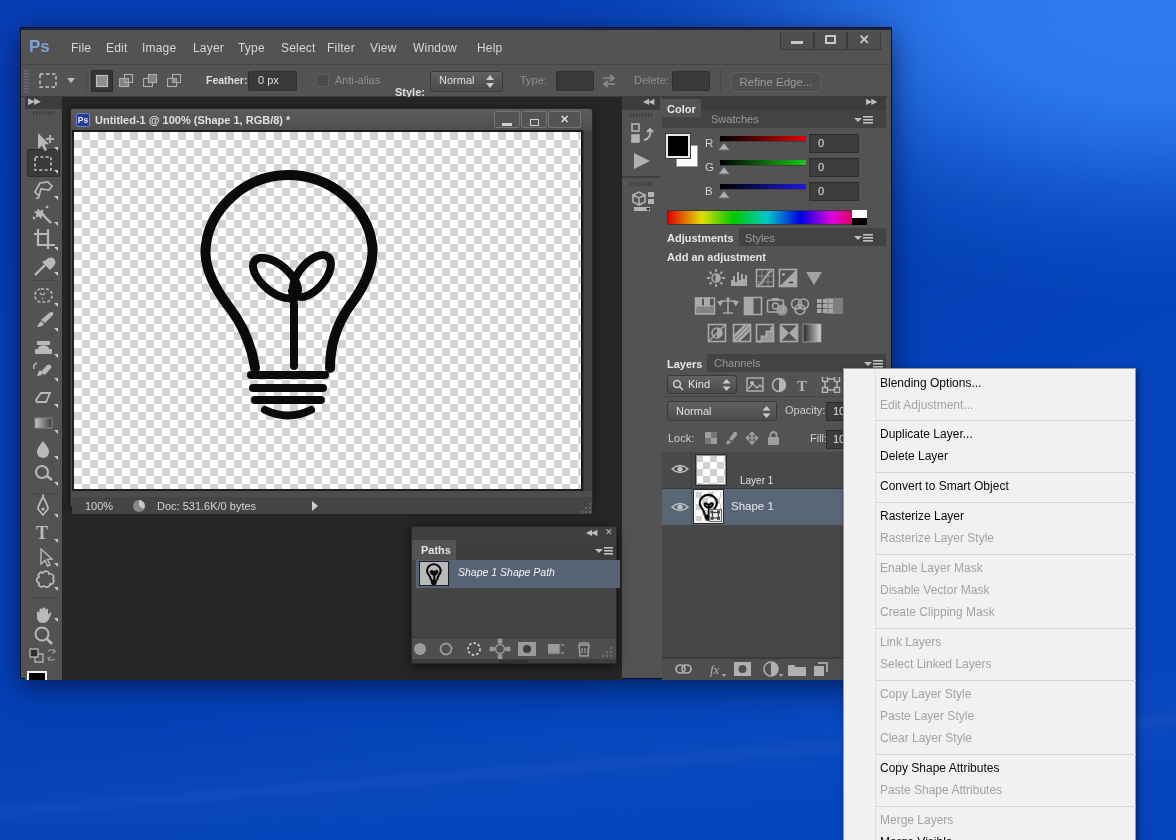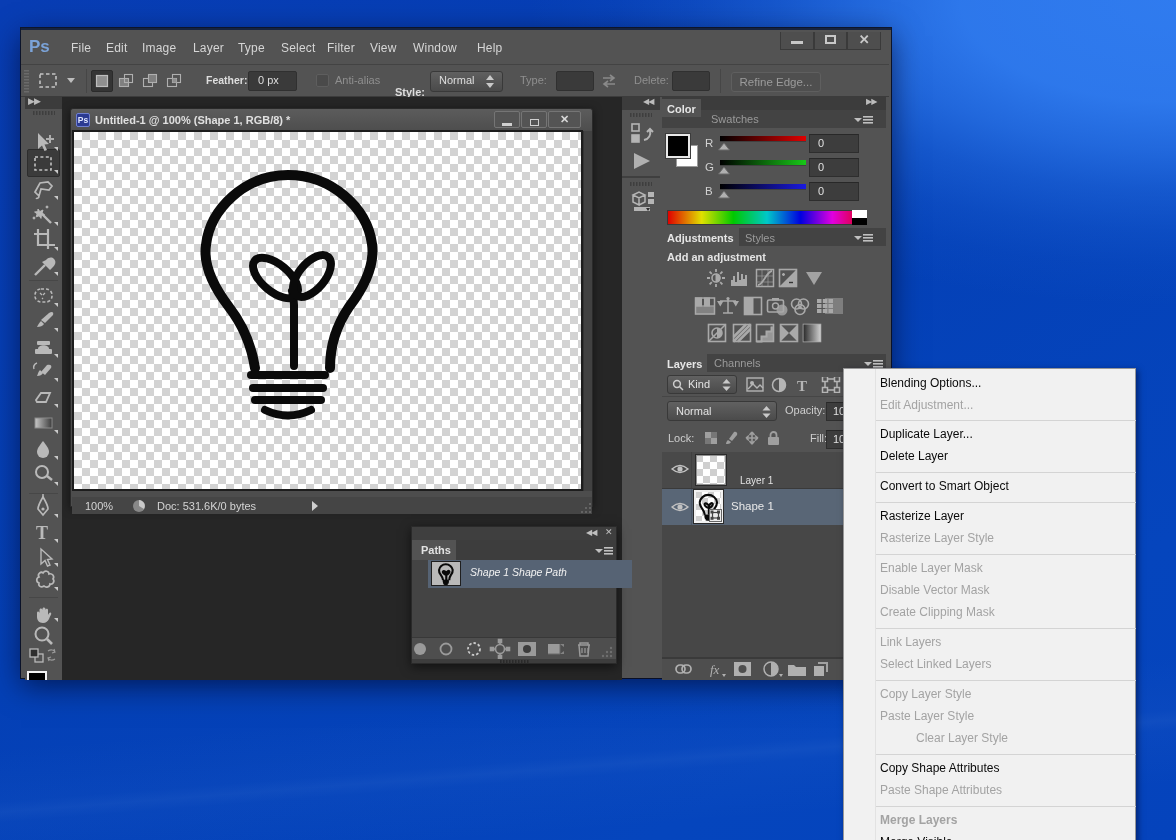--- a/index.html
+++ b/index.html
@@ -320,21 +320,21 @@
       <div class="abs" style="left:0;top:13px;width:204px;height:20px;background:#3d3d3d;"></div>
       <div class="abs" style="left:0;top:13px;width:44px;height:20px;background:#535353;color:#e2e2e2;font-size:11px;font-weight:bold;padding:4px 0 0 9px;">Paths</div>
       <svg class="abs" style="left:183px;top:20px;" width="18" height="9">
           <path d="M0,2 L4,6 L8,2 Z" fill="#c0c0c0"></path>
           <g fill="#c0c0c0">
             <rect x="9" y="0" width="9" height="1.6"></rect>
             <rect x="9" y="3" width="9" height="1.6"></rect>
             <rect x="9" y="6" width="9" height="1.6"></rect>
           </g>
         </svg>
-      <div class="abs" style="left:16px;top:33px;width:204px;height:28px;background:#566374;padding-left:36px;">
+      <div class="abs" style="left:4px;top:33px;width:204px;height:28px;background:#566374;padding-left:36px;">
         <div class="abs" style="left:3px;top:1px;width:30px;height:25px;background:#b9b9b9;border:1px solid #1f1f1f;">
           <svg width="28" height="23" viewBox="0 0 195 280" preserveAspectRatio="xMidYMid meet" fill="none" stroke="#0a0a0a" stroke-width="26">
               <use href="#bulbshape"></use>
             </svg>
         </div>
         <span class="abs" style="left:42px;top:6px;color:#f2f2f2;font-size:10.5px;font-style:italic;">Shape 1 Shape Path</span>
       </div>
       <div class="abs" style="left:0;top:61px;width:204px;height:49px;background:#444444;"></div>
       <div class="abs" style="left:0;top:110px;width:204px;height:22px;background:#4e4e4e;border-top:1px solid #383838;">
         <svg width="204" height="22">
@@ -763,20 +763,20 @@
   <div class="msep" style="top:185px;"></div>
   <span class="mi mid" style="top:191px;">Enable Layer Mask</span>
   <span class="mi mid" style="top:213px;">Disable Vector Mask</span>
   <span class="mi mid" style="top:235px;">Create Clipping Mask</span>
   <div class="msep" style="top:259px;"></div>
   <span class="mi mid" style="top:265px;">Link Layers</span>
   <span class="mi mid" style="top:287px;">Select Linked Layers</span>
   <div class="msep" style="top:311px;"></div>
   <span class="mi mid" style="top:317px;">Copy Layer Style</span>
   <span class="mi mid" style="top:339px;">Paste Layer Style</span>
-  <span class="mi mid" style="top:361px;margin-left:36px;">Clear Layer Style</span>
+  <span class="mi mid" style="top:361px;">Clear Layer Style</span>
   <div class="msep" style="top:385px;"></div>
   <span class="mi" style="top:391px;">Copy Shape Attributes</span>
   <span class="mi mid" style="top:413px;">Paste Shape Attributes</span>
   <div class="msep" style="top:437px;"></div>
-  <span class="mi mid" style="top:443px;font-weight:bold;">Merge Layers</span>
+  <span class="mi mid" style="top:443px;">Merge Layers</span>
   <span class="mi" style="top:465px;">Merge Visible</span>
 </div>
 
 </body></html>

